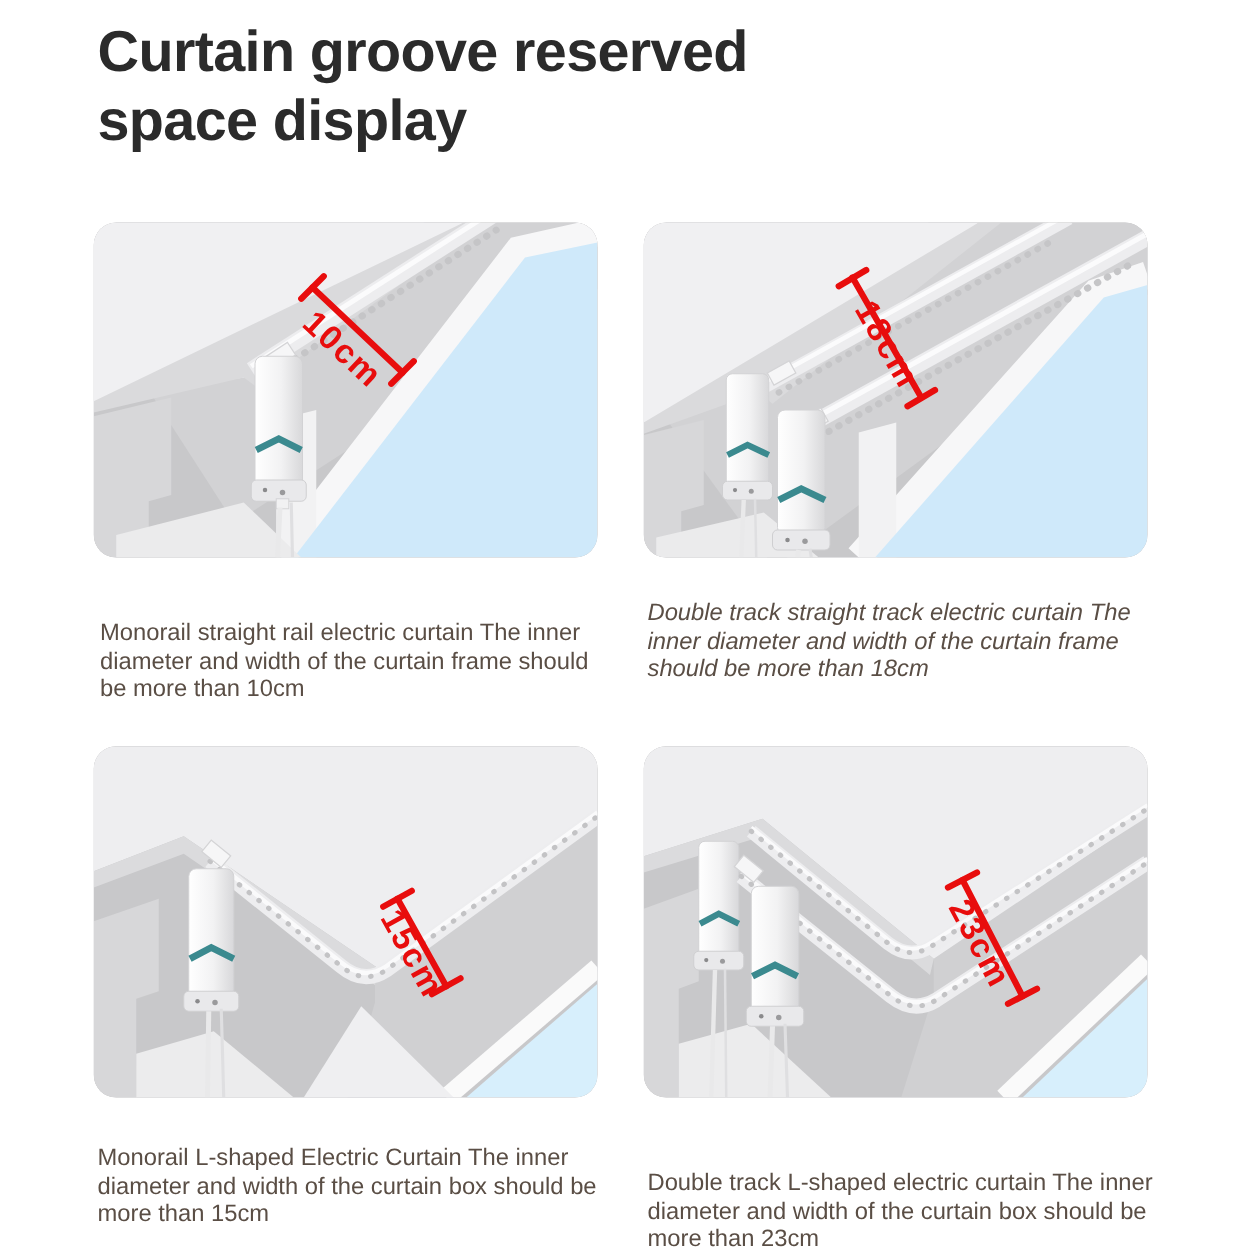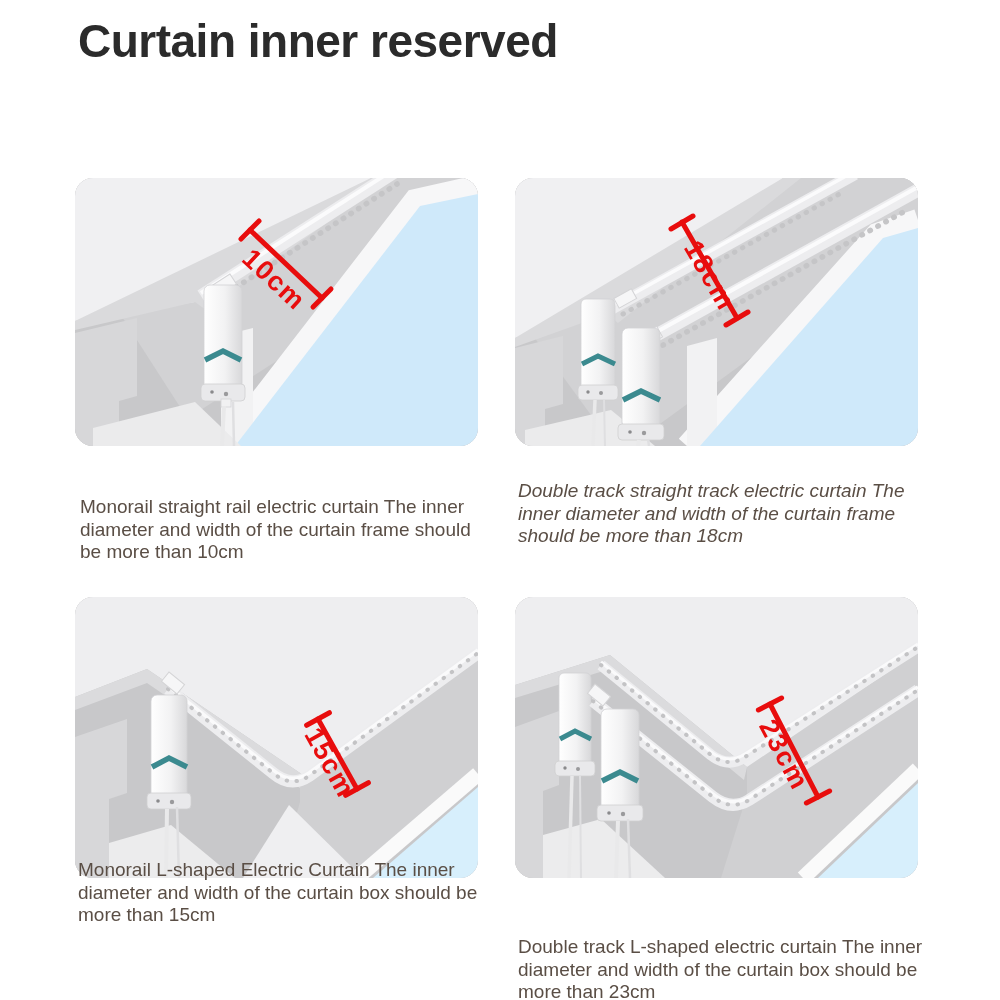--- a/index.html
+++ b/index.html
@@ -20,33 +20,34 @@
   #panel-1{left:75px;top:178px;height:268px;}
   #panel-2{left:515px;top:178px;height:268px;}
   #panel-3{left:75px;top:597px;height:281px;}
   #panel-4{left:515px;top:597px;height:281px;}
   .caption{
     position:absolute;width:412px;color:#5a4e45;
     font-size:19px;line-height:1.19;
   }
   #caption-1{left:80px;top:496px;}
   #caption-2{left:518px;top:480px;font-style:italic;}
-  #caption-3{left:78px;top:859px;}
+  #caption-3{left:78px;top:916px;}
   #caption-4{left:518px;top:936px;}
   .dim-text{
     font-family:"Liberation Sans",sans-serif;font-size:27px;font-weight:bold;
     letter-spacing:1.5px;fill:#e80d0d;
   }
   .dim-line{stroke:#e80d0d;stroke-width:5;stroke-linecap:round;}
 </style>
 </head>
 <body>
 
 <div class="page-title">
-  <span>Curtain inner reserved</span><br>
+  <span>Curtain groove reserved</span><br>
+  <span>space display</span>
 </div>
 
 <div class="panel" id="panel-1">
   <svg viewBox="0 0 403 268">
     <defs>
       <linearGradient id="m1" x1="0" y1="0" x2="1" y2="0">
         <stop offset="0" stop-color="#ffffff"></stop>
           <stop offset="0.55" stop-color="#f2f2f3"></stop>
           <stop offset="1" stop-color="#d8d8da"></stop>
       </linearGradient>

